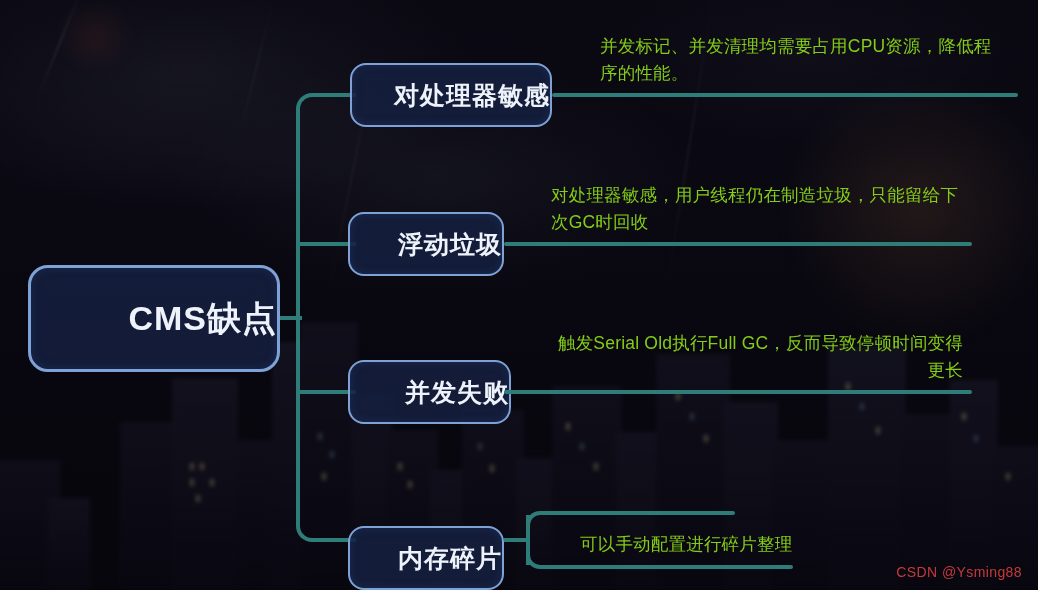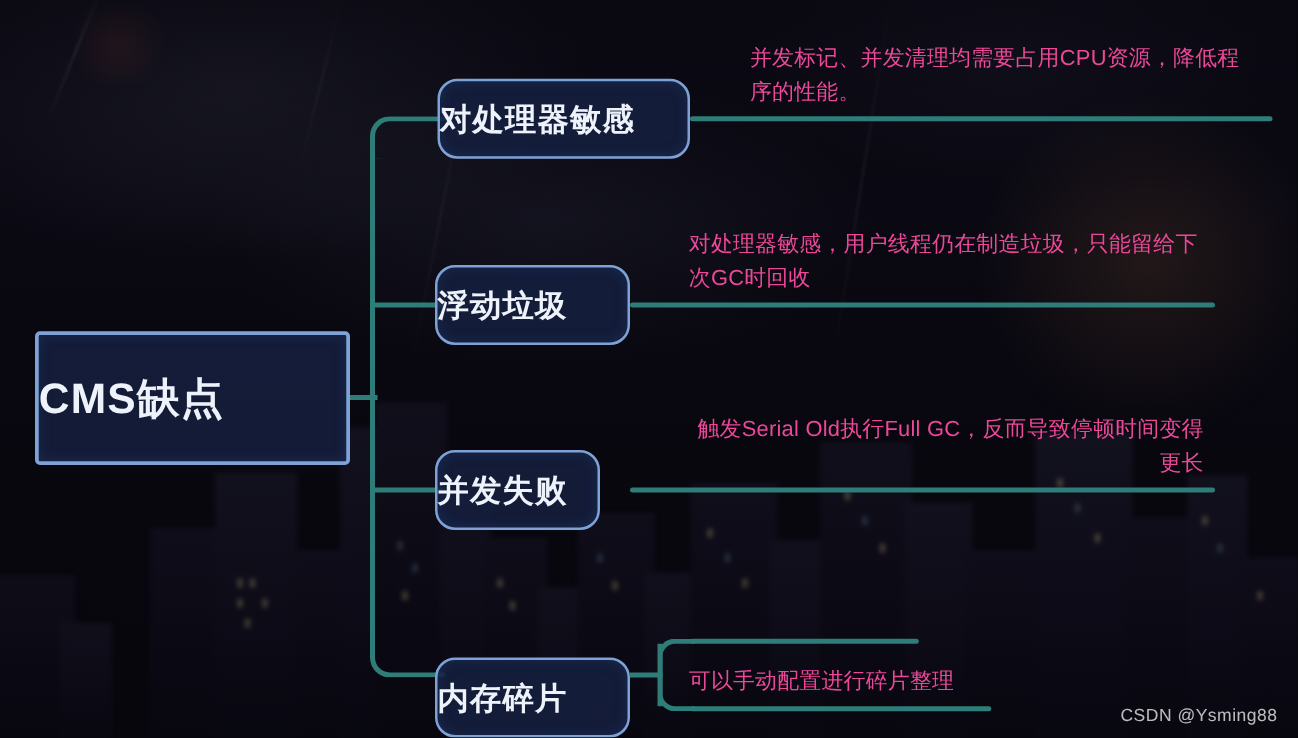--- a/index.html
+++ b/index.html
@@ -33,37 +33,37 @@
   .bld { position:absolute; bottom:0; background:linear-gradient(180deg,#181726 0%,#121120 55%,#0d0c17 100%); }
   .bld.dk { background:linear-gradient(180deg,#141322 0%,#0f0e1b 60%,#0b0a14 100%); }
   .win { position:absolute; background:rgba(226,196,140,.50); }
   .win.b { background:rgba(150,178,220,.38); }
   .citywash { position:absolute; inset:0;
     background:linear-gradient(180deg, rgba(8,7,14,.55) 0%, rgba(8,7,14,.15) 30%, rgba(6,5,11,.45) 100%); }
 
   
   .map { position:absolute; inset:0; }
   .node {
-    position:absolute; display:flex; align-items:center; justify-content:flex-start;
+    position:absolute; display:flex; align-items:center; justify-content:flex-end;
     background:rgba(21,31,62,.88);
     border:2.5px solid #7fa2d6; border-radius:16px;
     color:#eef3fb; letter-spacing:1px; white-space:nowrap;
     box-shadow:0 0 10px rgba(40,70,130,.35) inset;
   }
-  .node-root { border-radius:4px; border-width:3px; font-size:34px; font-weight:700; }
+  .node-root { border-radius:20px; border-width:3px; font-size:34px; font-weight:700; }
   .node-br   { font-size:25px; font-weight:700; }
 
   .conn { position:absolute; background:#2f7d78; }
   .conn-round { position:absolute; border:4px solid #2f7d78; background:transparent; }
 
   .underline { position:absolute; height:4px; background:#2f7d78; border-radius:2px; }
 
-  .desc { position:absolute; color:#ec4899; font-size:17.5px; line-height:1.55; letter-spacing:.2px; }
+  .desc { position:absolute; color:#84cc16; font-size:17.5px; line-height:1.55; letter-spacing:.2px; }
 
-  .watermark { position:absolute; color:#e5e5e5; font-size:14px; opacity:.82; letter-spacing:.4px; }
+  .watermark { position:absolute; color:#ef4444; font-size:14px; opacity:.82; letter-spacing:.4px; }
 </style>
 </head>
 <body>
 
 <div id="stage">
 
   <div class="bg bg-sky"></div>
   <div class="glow-red"></div>
   <div class="glow-orange"></div>
   <div class="streak s1"></div>
@@ -148,21 +148,21 @@
     </div>
     <div class="underline" style="left:552px; top:93px; width:466px;"></div>
     <div class="desc" style="left:600px; top:33px; width:400px;">并发标记、并发清理均需要占用CPU资源，降低程序的性能。</div>
 
     <div class="node node-br" style="left:348px; top:212px; width:156px; height:64px;">
       <span>浮动垃圾</span>
     </div>
     <div class="underline" style="left:504px; top:242px; width:468px;"></div>
     <div class="desc" style="left:551px; top:182px; width:410px;">对处理器敏感，用户线程仍在制造垃圾，只能留给下次GC时回收</div>
 
-    <div class="node node-br" style="left:348px; top:360px; width:132px; height:64px;">
+    <div class="node node-br" style="left:348px; top:360px; width:163px; height:64px;">
       <span>并发失败</span>
     </div>
     <div class="underline" style="left:504px; top:390px; width:468px;"></div>
     <div class="desc" style="left:551px; top:330px; width:412px;text-align:right;">触发Serial Old执行Full GC，反而导致停顿时间变得更长</div>
 
     <div class="node node-br" style="left:348px; top:508px; width:156px; height:64px;margin-top:18px;">
       <span>内存碎片</span>
     </div>
 
     <div class="conn" style="left:504px; top:538px; width:26px; height:4px;"></div>
@@ -171,17 +171,17 @@
 
     <div class="conn-round" style="left:526px; top:511px; width:30px; height:30px;
                 border-right:none; border-bottom:none;
                 border-top-left-radius:14px;"></div>
     <div class="underline" style="left:552px; top:511px; width:183px;"></div>
 
     <div class="conn-round" style="left:526px; top:539px; width:30px; height:30px;
                 border-right:none; border-top:none;
                 border-bottom-left-radius:14px;"></div>
     <div class="underline" style="left:552px; top:565px; width:241px;"></div>
-    <div class="desc" style="left:551px; top:531px; width:330px;">可以手动配置进行碎片整理</div>
+    <div class="desc" style="left:580px; top:531px; width:330px;">可以手动配置进行碎片整理</div>
   </div>
 
   <div class="watermark" style="right:16px; bottom:10px;">CSDN @Ysming88</div>
 </div>
 
 </body></html>

